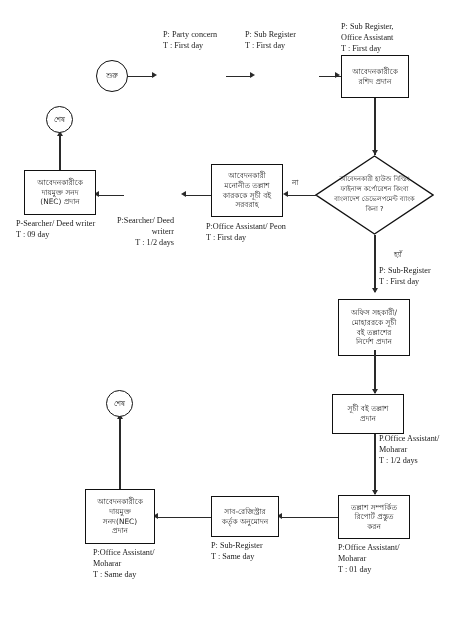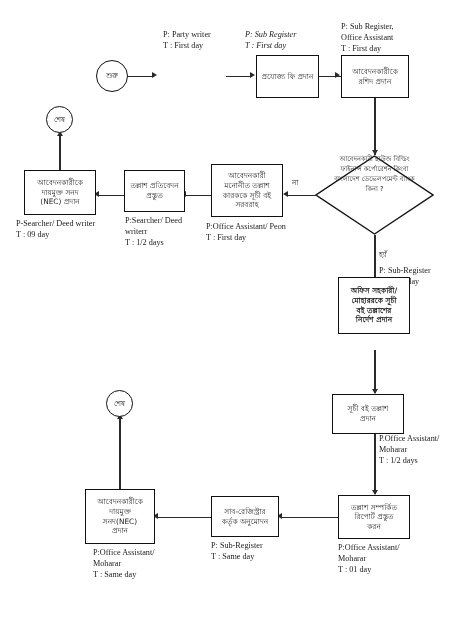--- a/index.html
+++ b/index.html
@@ -62,20 +62,21 @@
   }
   .diamond-text {
     position: absolute;
     left: 0;
     top: 0;
     width: 100%;
     height: 100%;
     display: flex;
     flex-direction: column;
     align-items: center;
+    justify-content: center;
     text-align: center;
     font-family: "DejaVu Sans", sans-serif;
     font-size: 6.6px;
     line-height: 1.5;
     color: #1a1a1a;
     pointer-events: none;
   }
   
   .note {
     position: absolute;
@@ -138,32 +139,27 @@
 
 <div id="canvas">
 
   <div class="circle" style="left:96px; top:60px; width:32px; height:32px;">
     <span>শুরু</span>
   </div>
 
   <div class="conn conn-h" style="left:128px; top:75.5px; width:26px;"></div>
   <div class="arrow arrow-r" style="left:152px; top:72.2px;"></div>
 
-  <div class="note" style="left:163px; top:30px;">P: Party writer
+  <div class="note" style="left:163px; top:30px;">P: Party concern
 T : First day</div>
 
   <div class="conn conn-h" style="left:226px; top:75.5px; width:26px;"></div>
   <div class="arrow arrow-r" style="left:250px; top:72.2px;"></div>
 
-  <div class="box" style="left:256px; top:55px; width:63px; height:43px;">
-    <div>
-      <span>প্রযোজ্য ফি প্রদান</span>
-    </div>
-  </div>
-  <div class="note" style="left:245px; top:30px;font-style:italic;">P: Sub Register
+  <div class="note" style="left:245px; top:30px;">P: Sub Register
 T : First day</div>
 
   <div class="conn conn-h" style="left:319px; top:75.5px; width:22px;"></div>
   <div class="arrow arrow-r" style="left:335px; top:72.2px;"></div>
 
   <div class="box" style="left:341px; top:55px; width:68px; height:43px;">
     <div>
       <span>আবেদনকারীকে</span>
       <span>রশিদ প্রদান</span>
     </div>
@@ -198,27 +194,21 @@
       <span>কারককে সূচী বই</span>
       <span>সরবরাহ</span>
     </div>
   </div>
   <div class="note" style="left:206px; top:222px;">P:Office Assistant/ Peon
 T : First day</div>
 
   <div class="conn conn-h" style="left:185px; top:194.5px; width:26px;"></div>
   <div class="arrow arrow-l" style="left:181px; top:191.2px;"></div>
 
-  <div class="box" style="left:124px; top:170px; width:61px; height:42px;">
-    <div>
-      <span>তল্লাশ প্রতিবেদন</span>
-      <span>প্রস্তুত</span>
-    </div>
-  </div>
-  <div class="note" style="left:125px; top:216px;">P:Searcher/ Deed
+  <div class="note" style="left:117px; top:216px;text-align:right;">P:Searcher/ Deed
 writerr
 T : 1/2 days</div>
 
   <div class="conn conn-h" style="left:98px; top:194.5px; width:26px;"></div>
   <div class="arrow arrow-l" style="left:94px; top:191.2px;"></div>
 
   <div class="box" style="left:24px; top:170px; width:72px; height:45px;">
     <div>
       <span>আবেদনকারীকে</span>
       <span>দায়মুক্ত সনদ</span>
@@ -230,25 +220,25 @@
 
   <div class="conn conn-v" style="left:59.3px; top:135px; height:35px;"></div>
   <div class="arrow arrow-u" style="left:56.5px; top:131px;"></div>
 
   <div class="circle" style="left:46px; top:106px; width:27px; height:27px;">
     <span>শেষ</span>
   </div>
 
   <div class="conn conn-v" style="left:374.3px; top:235px; height:57px;"></div>
   <div class="arrow arrow-d" style="left:371.5px; top:288px;"></div>
-  <div class="edge-label" style="left:379px; top:249px;">হ্যাঁ</div>
+  <div class="edge-label" style="left:394px; top:249px;">হ্যাঁ</div>
   <div class="note" style="left:379px; top:266px;">P: Sub-Register
 T : First day</div>
 
-  <div class="box" style="left:338px; top:277px; width:72px; height:57px;font-weight:bold;">
+  <div class="box" style="left:338px; top:299px; width:72px; height:57px;">
     <div>
       <span>অফিস সহকারী/</span>
       <span>মোহাররকে সূচী</span>
       <span>বই তল্লাশের</span>
       <span>নির্দেশ প্রদান</span>
     </div>
   </div>
 
   <div class="conn conn-v" style="left:374.3px; top:350px; height:43px;"></div>
   <div class="arrow arrow-d" style="left:371.5px; top:389px;"></div>

